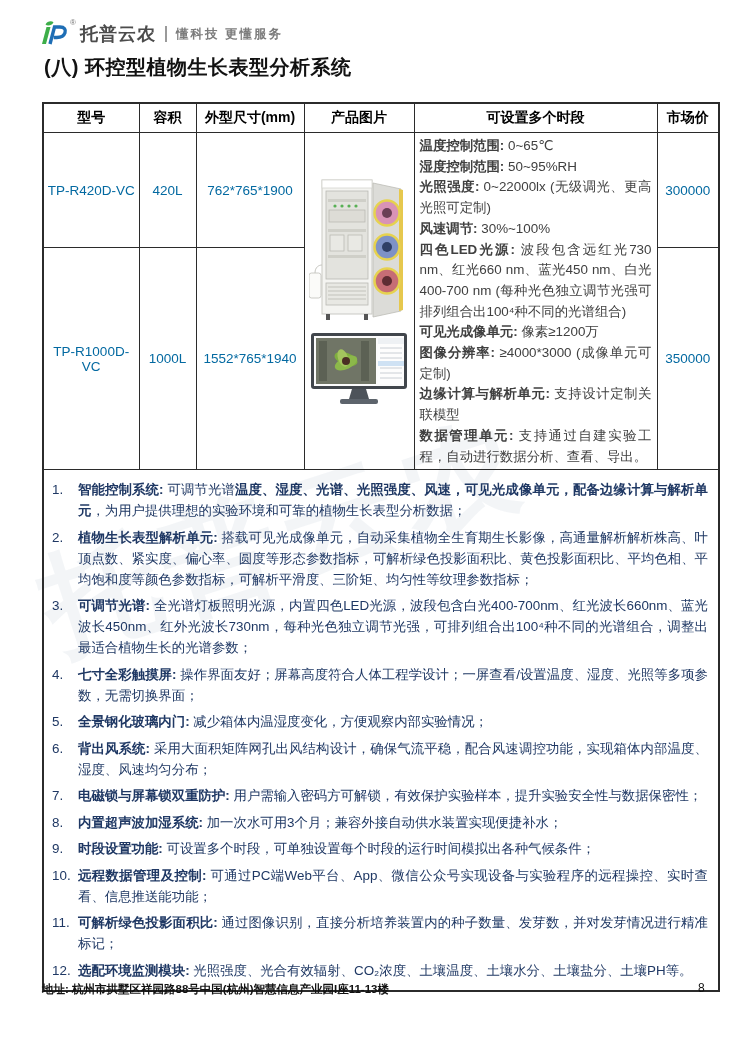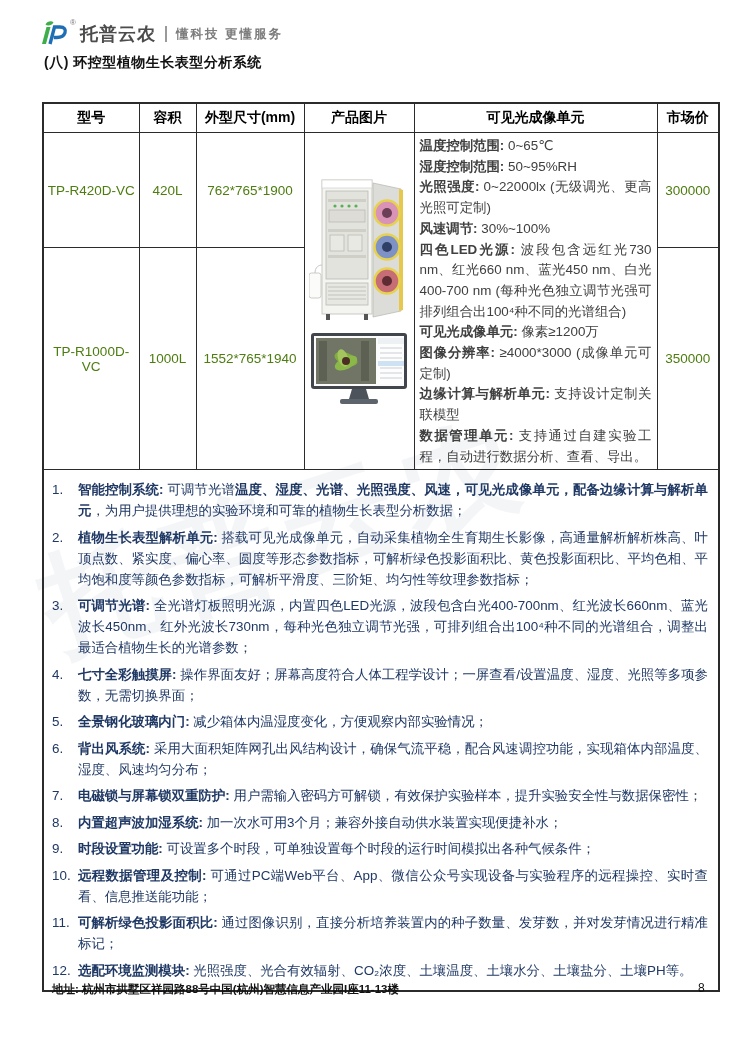--- a/index.html
+++ b/index.html
@@ -12,49 +12,49 @@
     letter-spacing:10px;z-index:0;pointer-events:none;white-space:nowrap;}
 
   
   .brand-row{position:absolute;top:20px;left:36px;display:flex;align-items:center;z-index:2;}
   .logo-mark{display:inline-flex;margin-right:2px;}
   .brand-reg{font-size:8px;color:#777;align-self:flex-start;margin:-2px 4px 0 0;}
   .brand-name{font-size:18px;font-weight:800;color:#4c4c4c;letter-spacing:1px;}
   .brand-sep{display:inline-block;width:0;height:16px;border-left:2px solid #9a9a9a;margin:0 9px;}
   .brand-tagline{font-size:12.5px;font-weight:700;color:#7c7c7c;letter-spacing:2px;text-align:right;}
 
-  .section-title{position:absolute;top:54px;left:44px;margin:0;font-size:14px;
+  .section-title{position:absolute;top:54px;left:44px;margin:0;font-size:20px;
     font-weight:800;color:#121212;z-index:2;letter-spacing:.5px;}
 
   
   .spec-table{position:absolute;top:102px;left:42px;width:676px;table-layout:fixed;
     border-collapse:collapse;z-index:1;background:transparent;padding-left:9px;}
   .spec-table th,.spec-table td{border:1px solid #2b2b2b;overflow:hidden;}
   .spec-table{border:2px solid #2b2b2b;}
   .spec-table th{height:28px;font-size:14px;font-weight:800;color:#000;text-align:center;padding:0 2px;}
-  .cell-center{text-align:center;vertical-align:middle;font-size:13.5px;color:#4d7c0f;padding:0 1px;}
+  .cell-center{text-align:center;vertical-align:middle;font-size:13.5px;color:#0369a1;padding:0 1px;}
   tr.row-1{height:114px;}
   tr.row-2{height:219px;}
   tr.features-row{height:498px;}
 
   .img-cell{vertical-align:top;padding:0;}
   .img-stack{display:flex;flex-direction:column;align-items:center;padding-top:44px;gap:10px;}
 
   .tech-cell{vertical-align:top;padding:3px 5px 2px 5px;}
   .spec-line{font-size:13.4px;line-height:20.7px;color:#404040;text-align:justify;}
   .spec-line b{font-weight:800;}
 
   .features-cell{vertical-align:top;padding:9px 10px 4px 8px;}
   .feat{display:flex;margin-bottom:5.5px;}
   .feat-num{flex:none;width:26px;font-size:13.4px;line-height:21px;color:#1f3864;}
   .feat-body{flex:1;font-size:13.4px;line-height:21px;color:#1f3864;text-align:justify;}
   .feat-body .b{font-weight:800;}
 
   
-  .footer{position:absolute;left:52px;top:981px;z-index:2;}
+  .footer{position:absolute;left:42px;top:981px;z-index:2;}
   .footer div{font-size:11.5px;font-weight:600;color:#111;line-height:16px;}
   .page-num{position:absolute;left:698px;top:981px;font-size:12px;color:#111;z-index:2;}
 </style>
 </head>
 <body>
 
 <div class="page">
 
   <div class="watermark">托普云农</div>
 
@@ -82,21 +82,21 @@
       <col style="width:110px">
         <col style="width:243px">
         <col style="width:62px">
     </colgroup>
     <thead>
       <tr>
         <th>型号</th>
         <th>容积</th>
         <th>外型尺寸(mm)</th>
         <th>产品图片</th>
-        <th>可见光成像单元</th>
+        <th>可设置多个时段</th>
         <th>市场价</th>
       </tr>
     </thead>
     <tbody>
       <tr class="row-1">
         <td class="cell-center">TP-R420D-VC</td>
         <td class="cell-center">420L</td>
         <td class="cell-center">762*765*1900</td>
         <td class="img-cell" rowspan="2">
           <div class="img-stack">

